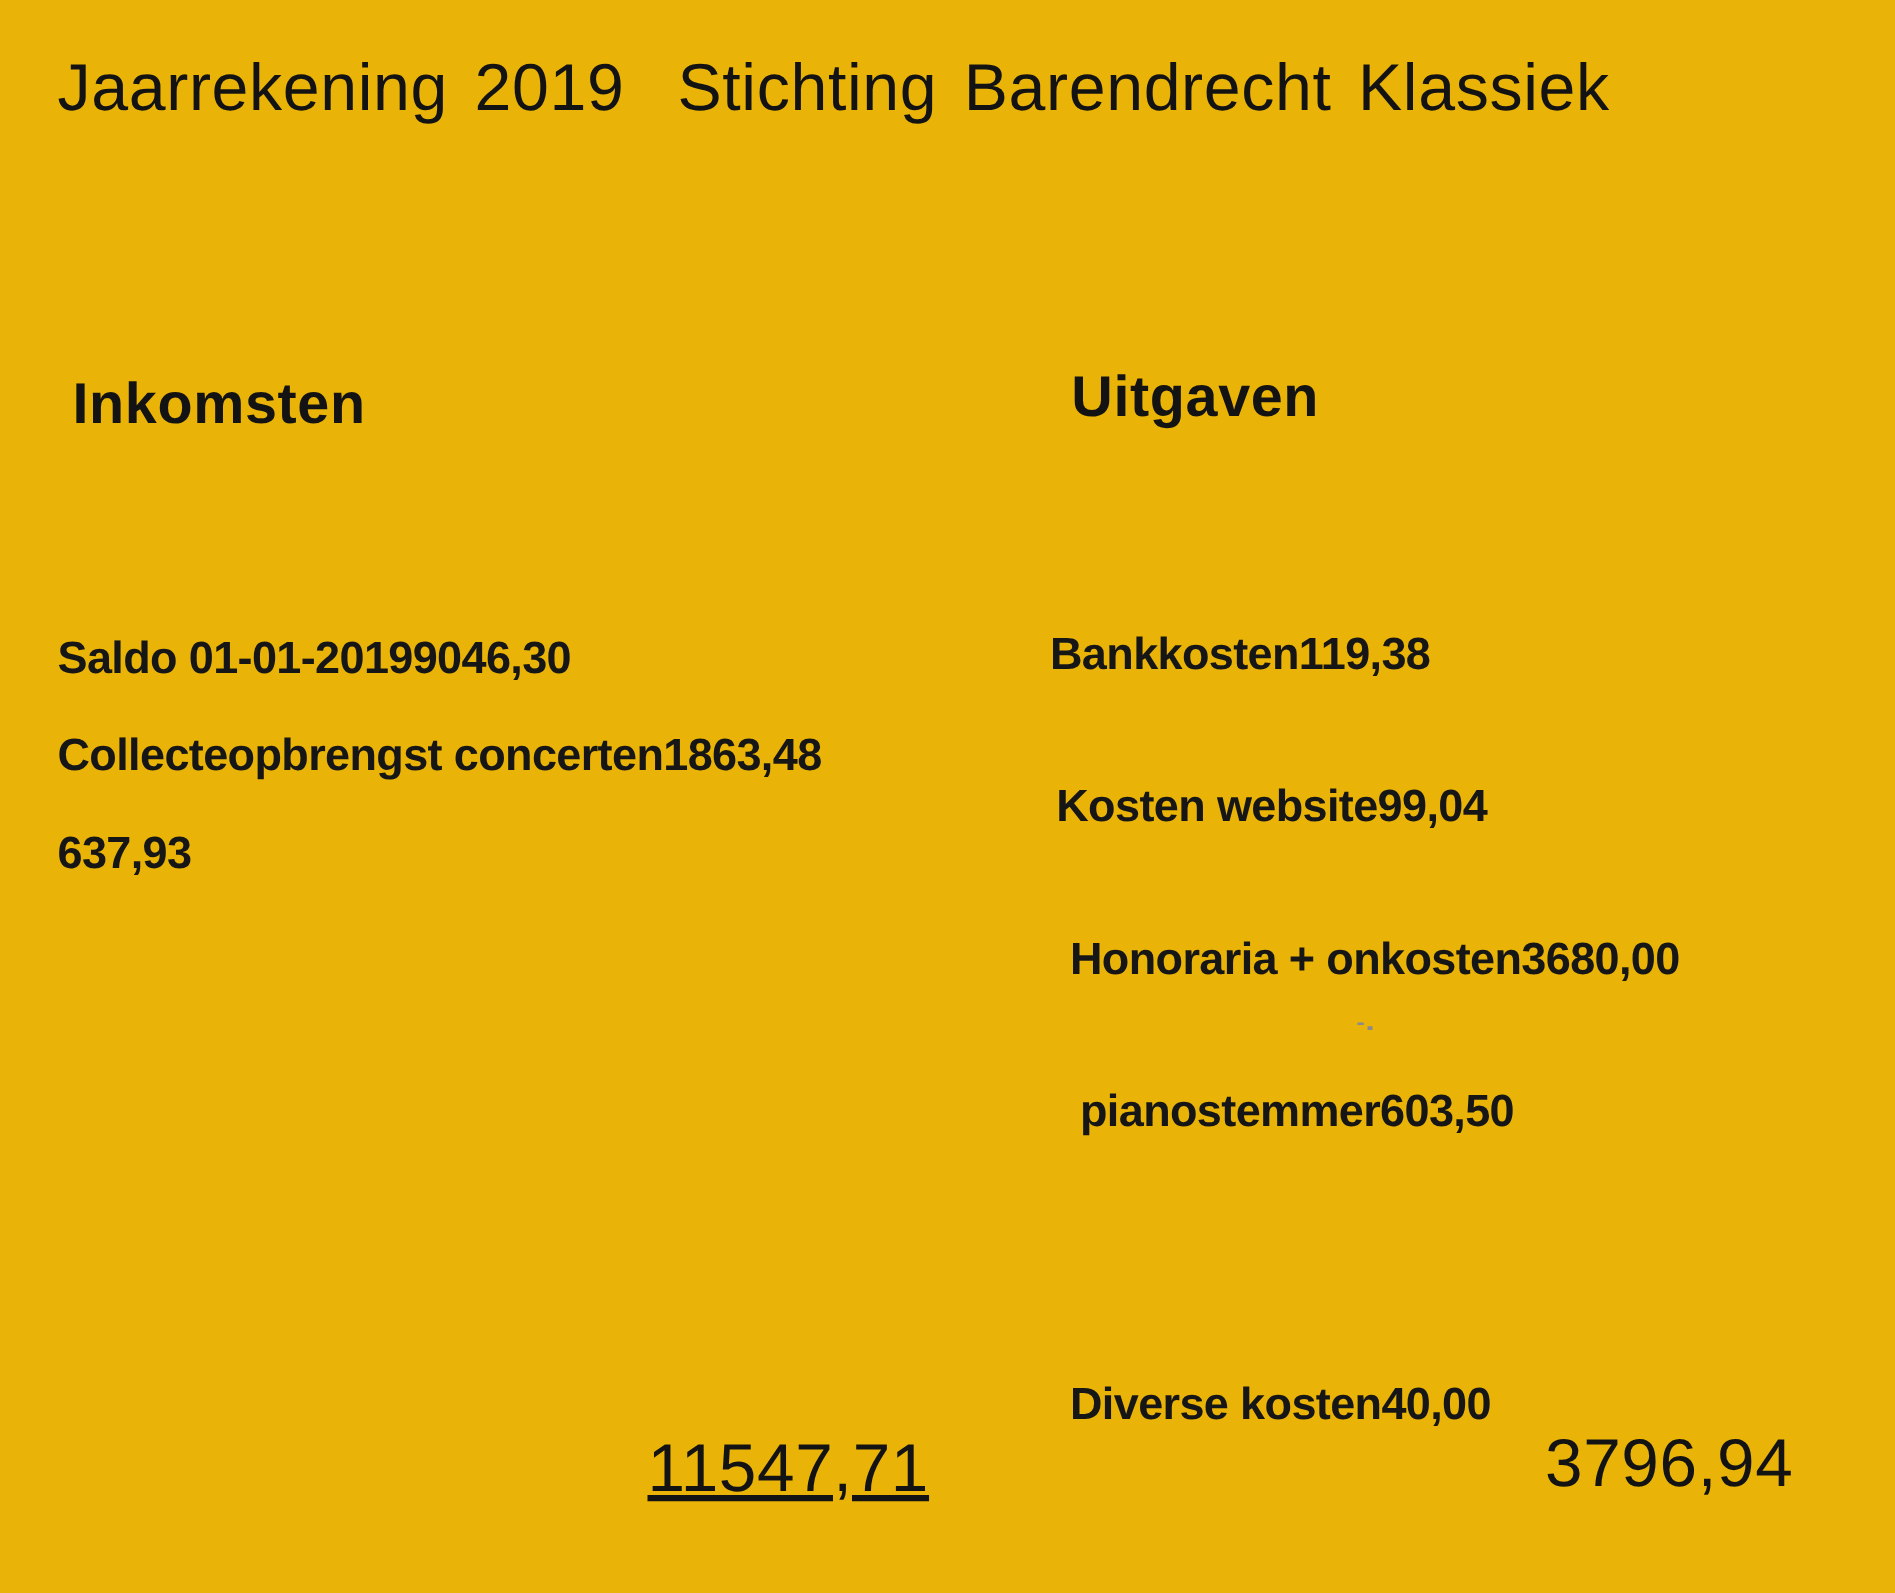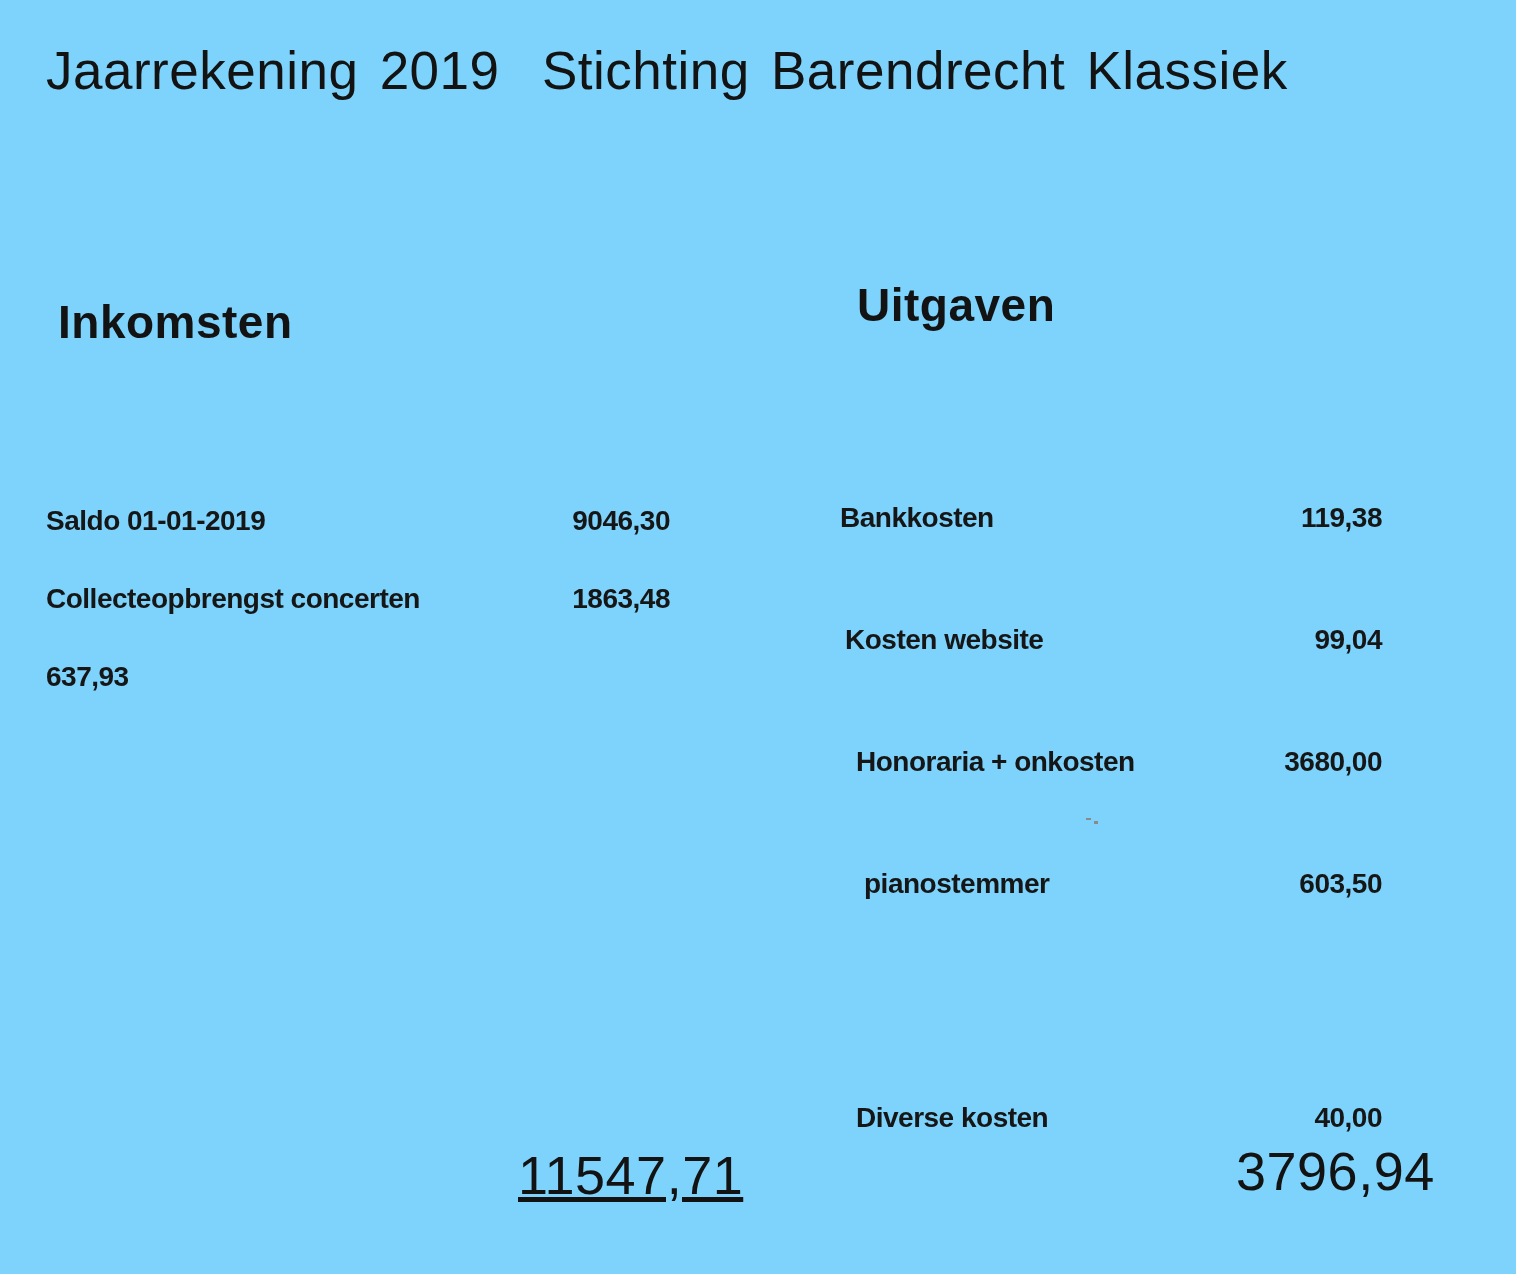--- a/index.html
+++ b/index.html
@@ -4,21 +4,21 @@
 <style>
   html, body {
     margin: 0;
     padding: 0;
     background: #ffffff;
   }
   .page {
     position: relative;
     width: 1516px;
     height: 1274px;
-    background: #7dd3fc;
+    background: #eab308;
     overflow: hidden;
     font-family: "Liberation Sans", "DejaVu Sans", sans-serif;
     color: #161616;
   }
   .doc-title {
     position: absolute;
     left: 46px;
     top: 40px;
     margin: 0;
     font-size: 53px;
@@ -30,37 +30,37 @@
   }
   .section-heading {
     position: absolute;
     margin: 12px;
     font-size: 46px;
     font-weight: 700;
     letter-spacing: 0.5px;
     color: #131313;
   }
   .heading-income { left: 46px; top: 283px; }
-  .heading-expenses { left: 845px; top: 266px; }
+  .heading-expenses { left: 845px; top: 278px; }
 
   .rows {
     position: absolute;
     display: flex;
     flex-direction: column;
   }
   .rows-income { left: 46px; top: 505px; width: 624px; }
   .rows-expenses { left: 840px; top: 502px; width: 542px; gap: 44px; }
 
   .row {
     display: flex;
-    justify-content: space-between;
+    justify-content: flex-start;
     align-items: baseline;
     height: 40px;
     margin-bottom: 38px;
-    font-size: 28px;
+    font-size: 36px;
     font-weight: 700;
     letter-spacing: -0.5px;
     white-space: pre;
   }
   .row .lbl { text-align: left; }
   .row .val { text-align: right; }
 
   
   .rows-expenses .row:nth-child(2) .lbl { padding-left: 5px; }
   .rows-expenses .row:nth-child(3) .lbl { padding-left: 16px; }

